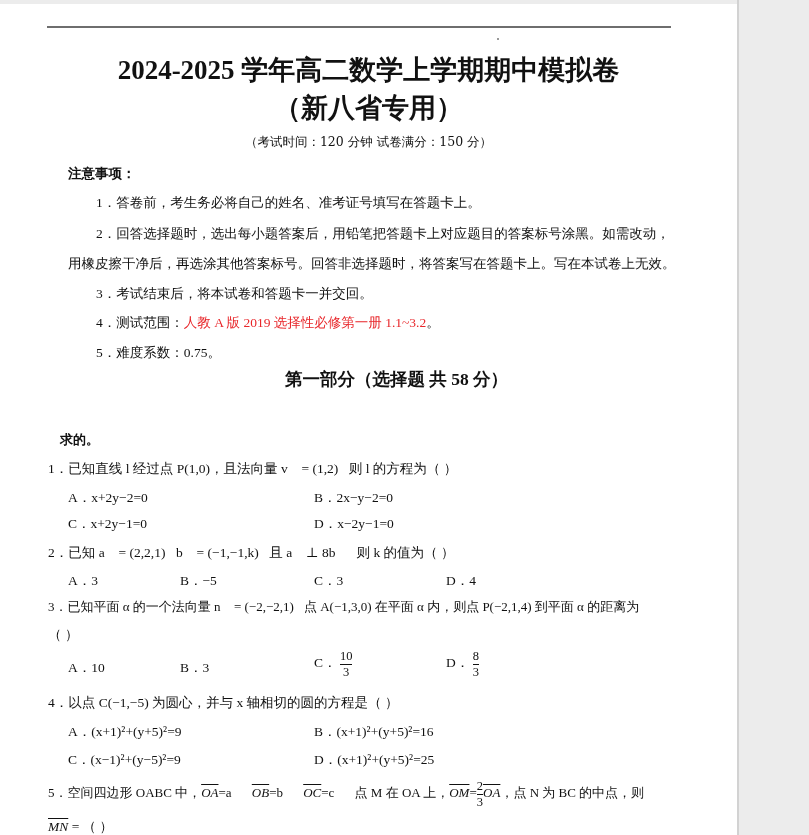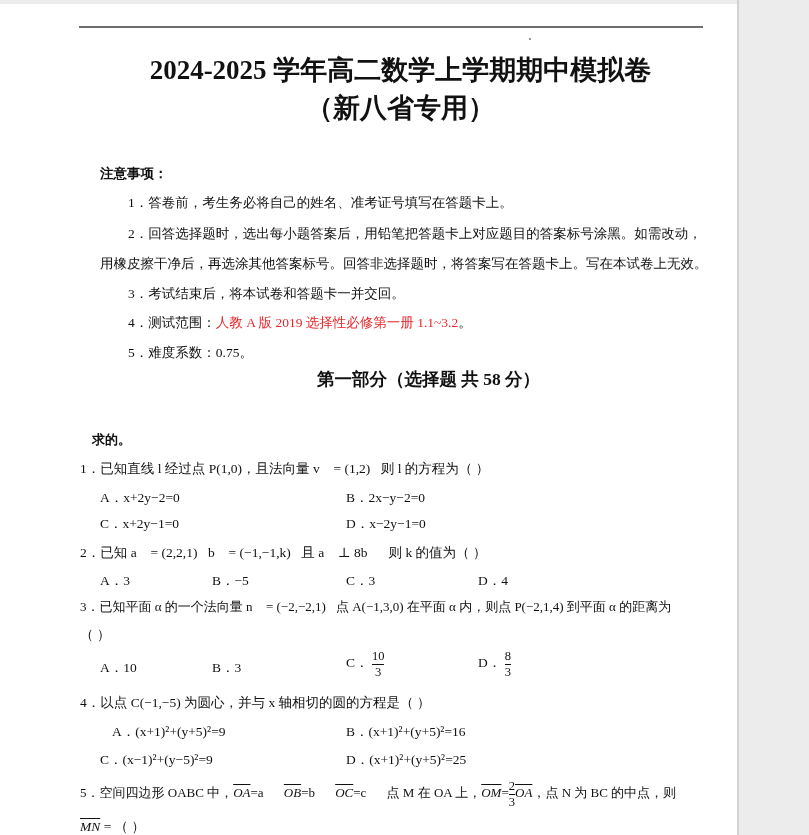--- a/index.html
+++ b/index.html
@@ -7,21 +7,21 @@
     width: 809px; height: 835px; overflow: hidden; position: relative;
     background: #ffffff;
     font-family: "DejaVu Serif", "Liberation Serif", serif;
     color: #111;
   }
   .topbar { position: absolute; left: 0; top: 0; width: 737px; height: 4px; background: #ececec; }
   .side-panel {
     position: absolute; left: 737px; top: 0; width: 72px; height: 835px;
     background: #ececec; border-left: 2px solid #d2d2d2; box-sizing: border-box;
   }
-  .page { position: absolute; left: 0; top: 0; width: 737px; height: 665px; margin-left: 32px; }
+  .page { position: absolute; left: 0; top: 0; width: 737px; height: 665px; }
   .rule { position: absolute; left: 47px; top: 26px; width: 624px; height: 2px; background: #6e6e6e; }
   .dot { position: absolute; left: 497px; top: 38px; width: 2px; height: 2px; background: #999; }
   .abs { position: absolute; white-space: nowrap; }
   .title1 {
     left: 0; width: 737px; text-align: center; top: 52px;
     font-family: "Liberation Serif", "DejaVu Serif", serif;
     font-weight: bold; font-size: 27px; letter-spacing: 0px;
   }
   .title2 {
     left: 0; width: 737px; text-align: center; top: 90px;
@@ -48,20 +48,21 @@
 
 <div class="topbar"></div>
 <div class="side-panel"></div>
 
 <div class="page">
   <div class="rule"></div>
   <div class="dot"></div>
 
   <div class="abs title1">2024-2025 学年高二数学上学期期中模拟卷</div>
   <div class="abs title2">（新八省专用）</div>
+  <div class="abs subtitle">（考试时间：120 分钟   试卷满分：150 分）</div>
 
   <div class="abs p bold" style="left:68px; top:165px;">注意事项：</div>
   <div class="abs p" style="left:96px; top:194px;">1．答卷前，考生务必将自己的姓名、准考证号填写在答题卡上。</div>
   <div class="abs p" style="left:96px; top:225px;">2．回答选择题时，选出每小题答案后，用铅笔把答题卡上对应题目的答案标号涂黑。如需改动，</div>
   <div class="abs p" style="left:68px; top:255px;text-align:center;">用橡皮擦干净后，再选涂其他答案标号。回答非选择题时，将答案写在答题卡上。写在本试卷上无效。</div>
   <div class="abs p" style="left:96px; top:285px;">3．考试结束后，将本试卷和答题卡一并交回。</div>
   <div class="abs p" style="left:96px; top:314px;">
     <span>4．测试范围：</span><span class="red">人教 A 版 2019 选择性必修第一册 1.1~3.2</span><span>。</span>
   </div>
   <div class="abs p" style="left:96px; top:344px;">5．难度系数：0.75。</div>
@@ -89,21 +90,21 @@
   <div class="abs p" style="left:314px; top:650px;">
     <span>C．</span>
     <span class="frac"><span class="num">10</span><span class="den">3</span></span>
   </div>
   <div class="abs p" style="left:446px; top:650px;">
     <span>D．</span>
     <span class="frac"><span class="num">8</span><span class="den">3</span></span>
   </div>
 
   <div class="abs p" style="left:48px; top:694px;">4．以点 C(−1,−5) 为圆心，并与 x 轴相切的圆的方程是（    ）</div>
-  <div class="abs p" style="left:80px; top:723px;text-align:center;">A．(x+1)²+(y+5)²=9</div>
+  <div class="abs p" style="left:68px; top:723px;text-align:center;">A．(x+1)²+(y+5)²=9</div>
   <div class="abs p" style="left:314px; top:723px;">B．(x+1)²+(y+5)²=16</div>
   <div class="abs p" style="left:68px; top:751px;">C．(x−1)²+(y−5)²=9</div>
   <div class="abs p" style="left:314px; top:751px;">D．(x+1)²+(y+5)²=25</div>
 
   <div class="abs p" style="left:48px; top:780px; font-size:13px;">
     <span>5．空间四边形 OABC 中，</span><span class="ovl">OA</span><span>=a⃗，</span><span class="ovl">OB</span><span>=b⃗，</span><span class="ovl">OC</span><span>=c⃗，点 M 在 OA 上，</span><span class="ovl">OM</span><span>=</span><span class="frac"><span class="num">2</span><span class="den">3</span></span><span class="ovl">OA</span><span>，点 N 为 BC 的中点，则</span>
   </div>
   <div class="abs p" style="left:48px; top:818px;">
     <span class="ovl">MN</span><span> = （    ）</span>
   </div>

